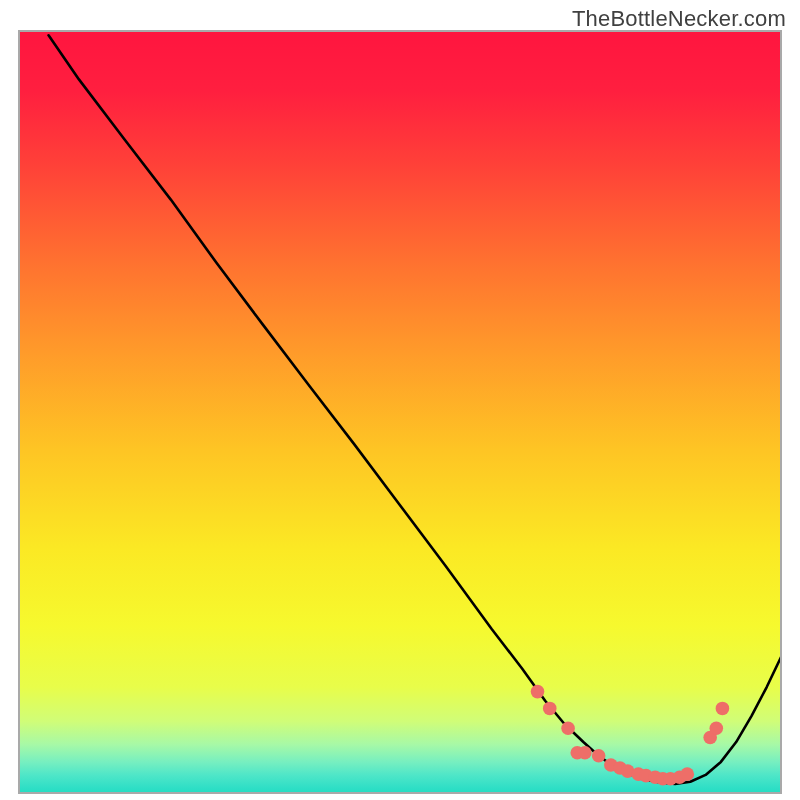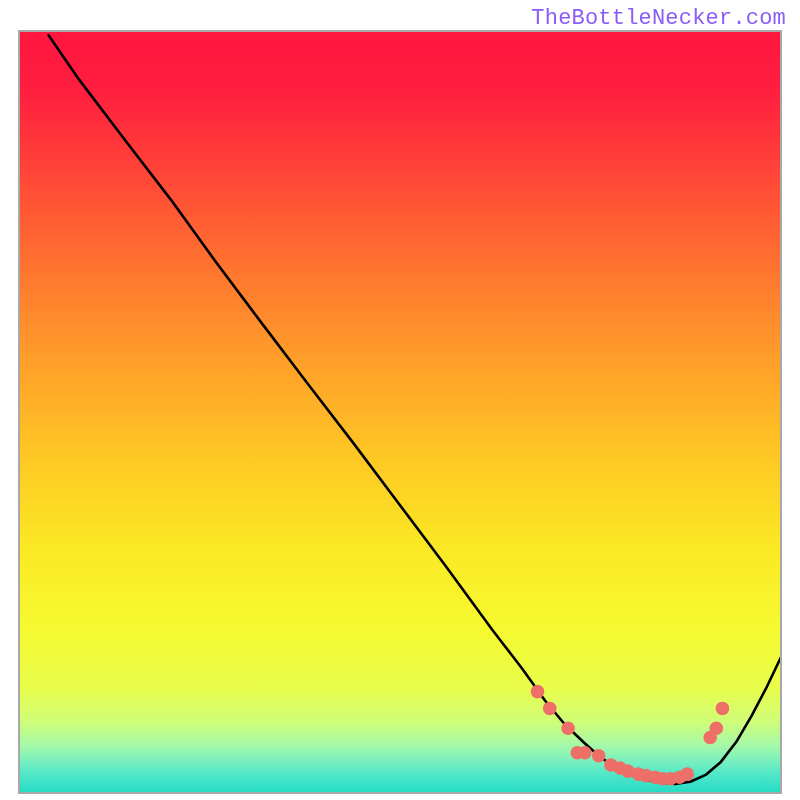--- a/index.html
+++ b/index.html
@@ -14,23 +14,22 @@
   .wrap {
     position: relative;
     width: 800px;
     height: 800px;
   }
   .attribution {
     position: absolute;
     top: 6px;
     right: 14px;
     font-size: 22px;
-    color: #8b5cf6;
+    color: #404040;
     letter-spacing: 0.2px;
-    font-family: Liberation Mono, monospace;
   }
   svg.chart {
     position: absolute;
     top: 30px;
     left: 18px;
     width: 764px;
     height: 764px;
   }
   .chart-border {
     fill: none;

